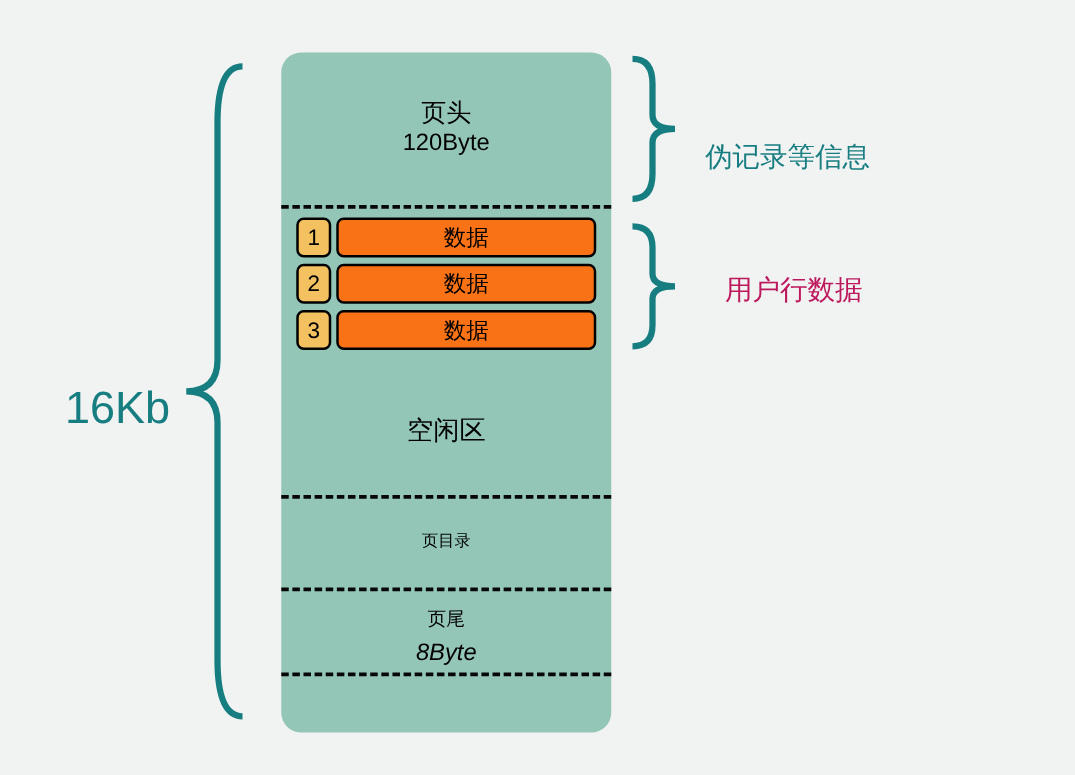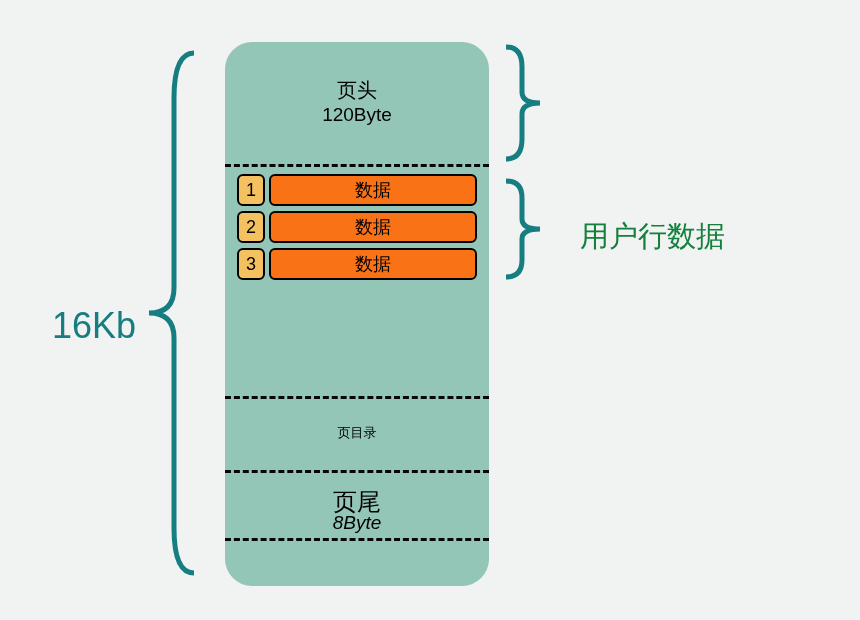--- a/index.html
+++ b/index.html
@@ -24,21 +24,21 @@
       width: 70px;
       height: 530px;
     }
     .main-block {
       position: absolute;
       left: 225px;
       top: 42px;
       width: 264px;
       height: 544px;
       background: #94c6b8;
-      border-radius: 27px;
+      border-radius: 16px;
       overflow: visible;
     }
     .section {
       position: absolute;
       width: 100%;
       text-align: center;
       color: #000;
       font-size: 20px;
     }
     .header-section { top: 35px; }
@@ -80,21 +80,21 @@
       background: #f97316;
       border: 2px solid #000;
       border-radius: 6px;
       display: flex;
       align-items: center;
       justify-content: center;
       font-size: 18px;
     }
     .free-section { top: 288px; font-size: 21px; }
     .dir-section { top: 382px; font-size: 13px; }
-    .footer-section { top: 444px; font-size: 24px; }
+    .footer-section { top: 444px; font-size: 15px; }
     .footer-sub { top: 470px; font-size: 19px; font-style: italic; }
     .right-brace1 {
       position: absolute;
       left: 500px;
       top: 42px;
       width: 48px;
       height: 122px;
     }
     .right-brace2 {
       position: absolute;
@@ -109,22 +109,22 @@
       top: 80px;
       color: #167d81;
       font-size: 22px;
       text-align: center;
       line-height: 1.4;
     }
     .right-label2 {
       position: absolute;
       left: 580px;
       top: 217px;
-      color: #15803d;
-      font-size: 29px;
+      color: #be185d;
+      font-size: 22px;
     }
   </style>
 </head>
 <body>
 
 <div class="left-label">16Kb</div>
 
 <svg class="left-brace" viewBox="0 0 70 530" preserveAspectRatio="none">
   <path d="M 60 5 Q 40 5 40 50 L 40 240 Q 40 265 15 265 Q 40 265 40 290 L 40 480 Q 40 525 60 525" stroke="#167d81" stroke-width="5" fill="none"></path>
 </svg>
@@ -142,32 +142,34 @@
     <div class="data-row">
       <div class="row-num">2</div>
       <div class="row-data">数据</div>
     </div>
     <div class="data-row">
       <div class="row-num">3</div>
       <div class="row-data">数据</div>
     </div>
   </div>
 
+  <div class="section free-section">空闲区</div>
   <div class="dash-line dash2"></div>
   <div class="section dir-section">页目录</div>
   <div class="dash-line dash3"></div>
   <div class="section footer-section">页尾</div>
   <div class="section footer-sub">8Byte</div>
   <div class="dash-line dash4"></div>
 </div>
 
 <svg class="right-brace1" viewBox="0 0 48 122" preserveAspectRatio="none">
   <path d="M 6 5 Q 22 5 22 25 L 22 50 Q 22 61 40 61 Q 22 61 22 72 L 22 97 Q 22 117 6 117" stroke="#167d81" stroke-width="5" fill="none"></path>
 </svg>
 
 <svg class="right-brace2" viewBox="0 0 48 106" preserveAspectRatio="none">
   <path d="M 6 5 Q 22 5 22 22 L 22 43 Q 22 53 40 53 Q 22 53 22 63 L 22 84 Q 22 101 6 101" stroke="#167d81" stroke-width="5" fill="none"></path>
 </svg>
 
 <div class="right-label1">
   <br>
+  <span>伪记录等信息</span>
 </div>
 <div class="right-label2">用户行数据</div>
 
 </body></html>

